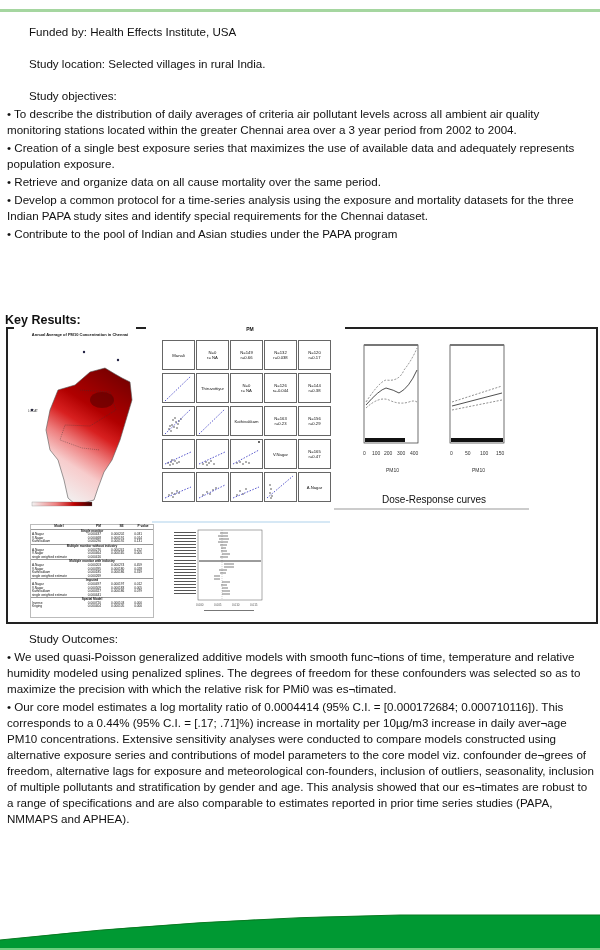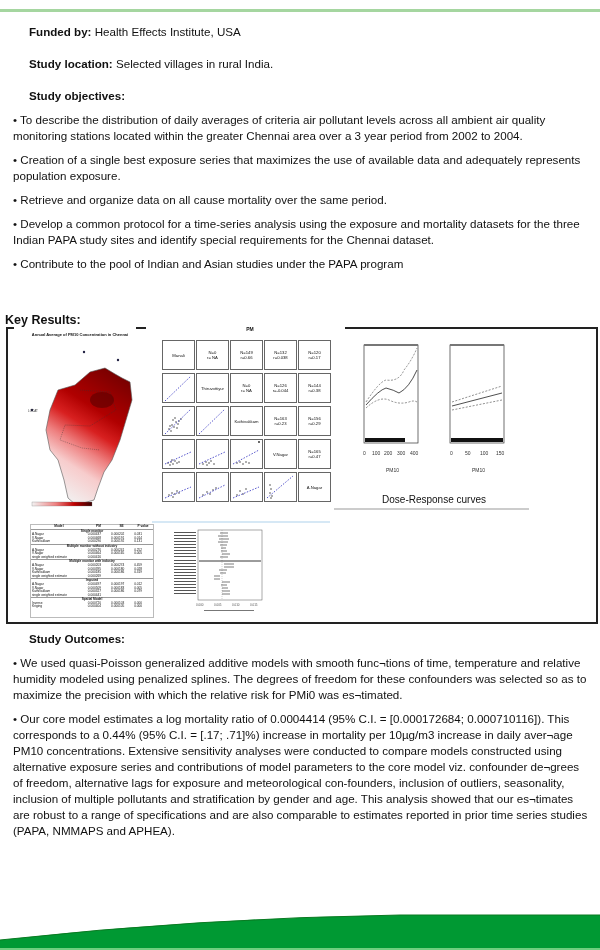--- a/index.html
+++ b/index.html
@@ -4,24 +4,24 @@
 <style>
   html, body { margin: 0; padding: 0; }
   body {
     width: 600px; height: 950px; overflow: hidden; position: relative;
     background: #ffffff; color: #111;
     font-family: "Liberation Sans", "DejaVu Sans", sans-serif;
     font-size: 11.6px; line-height: 16px;
   }
   .top-rule { position: absolute; left: 0; top: 9px; width: 600px; height: 3px; background: #a5d6a0; }
   .content { position: absolute; left: 5px; top: 24px; width: 592px; }
-  .label { font-weight: bold; padding-left: 24px; }
+  .label { font-weight: normal; padding-left: 24px; }
   .para { margin: 0; }
   .gap { height: 16px; }
-  .bullet { margin: 8px; }
+  .bullet { margin: 2px; }
   .key-head { position: absolute; left: 5px; top: 312px; font-weight: bold; font-size: 12.5px; }
   
   .kr-frame-left { position: absolute; left: 6px; top: 327px; width: 2px; height: 296px; background: #222; }
   .kr-frame-bottom { position: absolute; left: 6px; top: 622px; width: 592px; height: 2px; background: #222; }
   .kr-frame-right { position: absolute; left: 596px; top: 327px; width: 2px; height: 297px; background: #222; }
   .kr-frame-top { position: absolute; left: 345px; top: 327px; width: 253px; height: 2px; background: #222; }
   .kr-tick-top { position: absolute; left: 6px; top: 327px; width: 8px; height: 2px; background: #222; }
   .kr-tick2 { position: absolute; left: 136px; top: 327px; width: 10px; height: 2px; background: #222; }
   .map-box { position: absolute; left: 20px; top: 330px; width: 120px; height: 185px; }
   .map-title { position: absolute; left: 0; top: 2px; width: 120px; text-align: center; font-size: 4px; line-height: 5px; font-weight: bold; }

